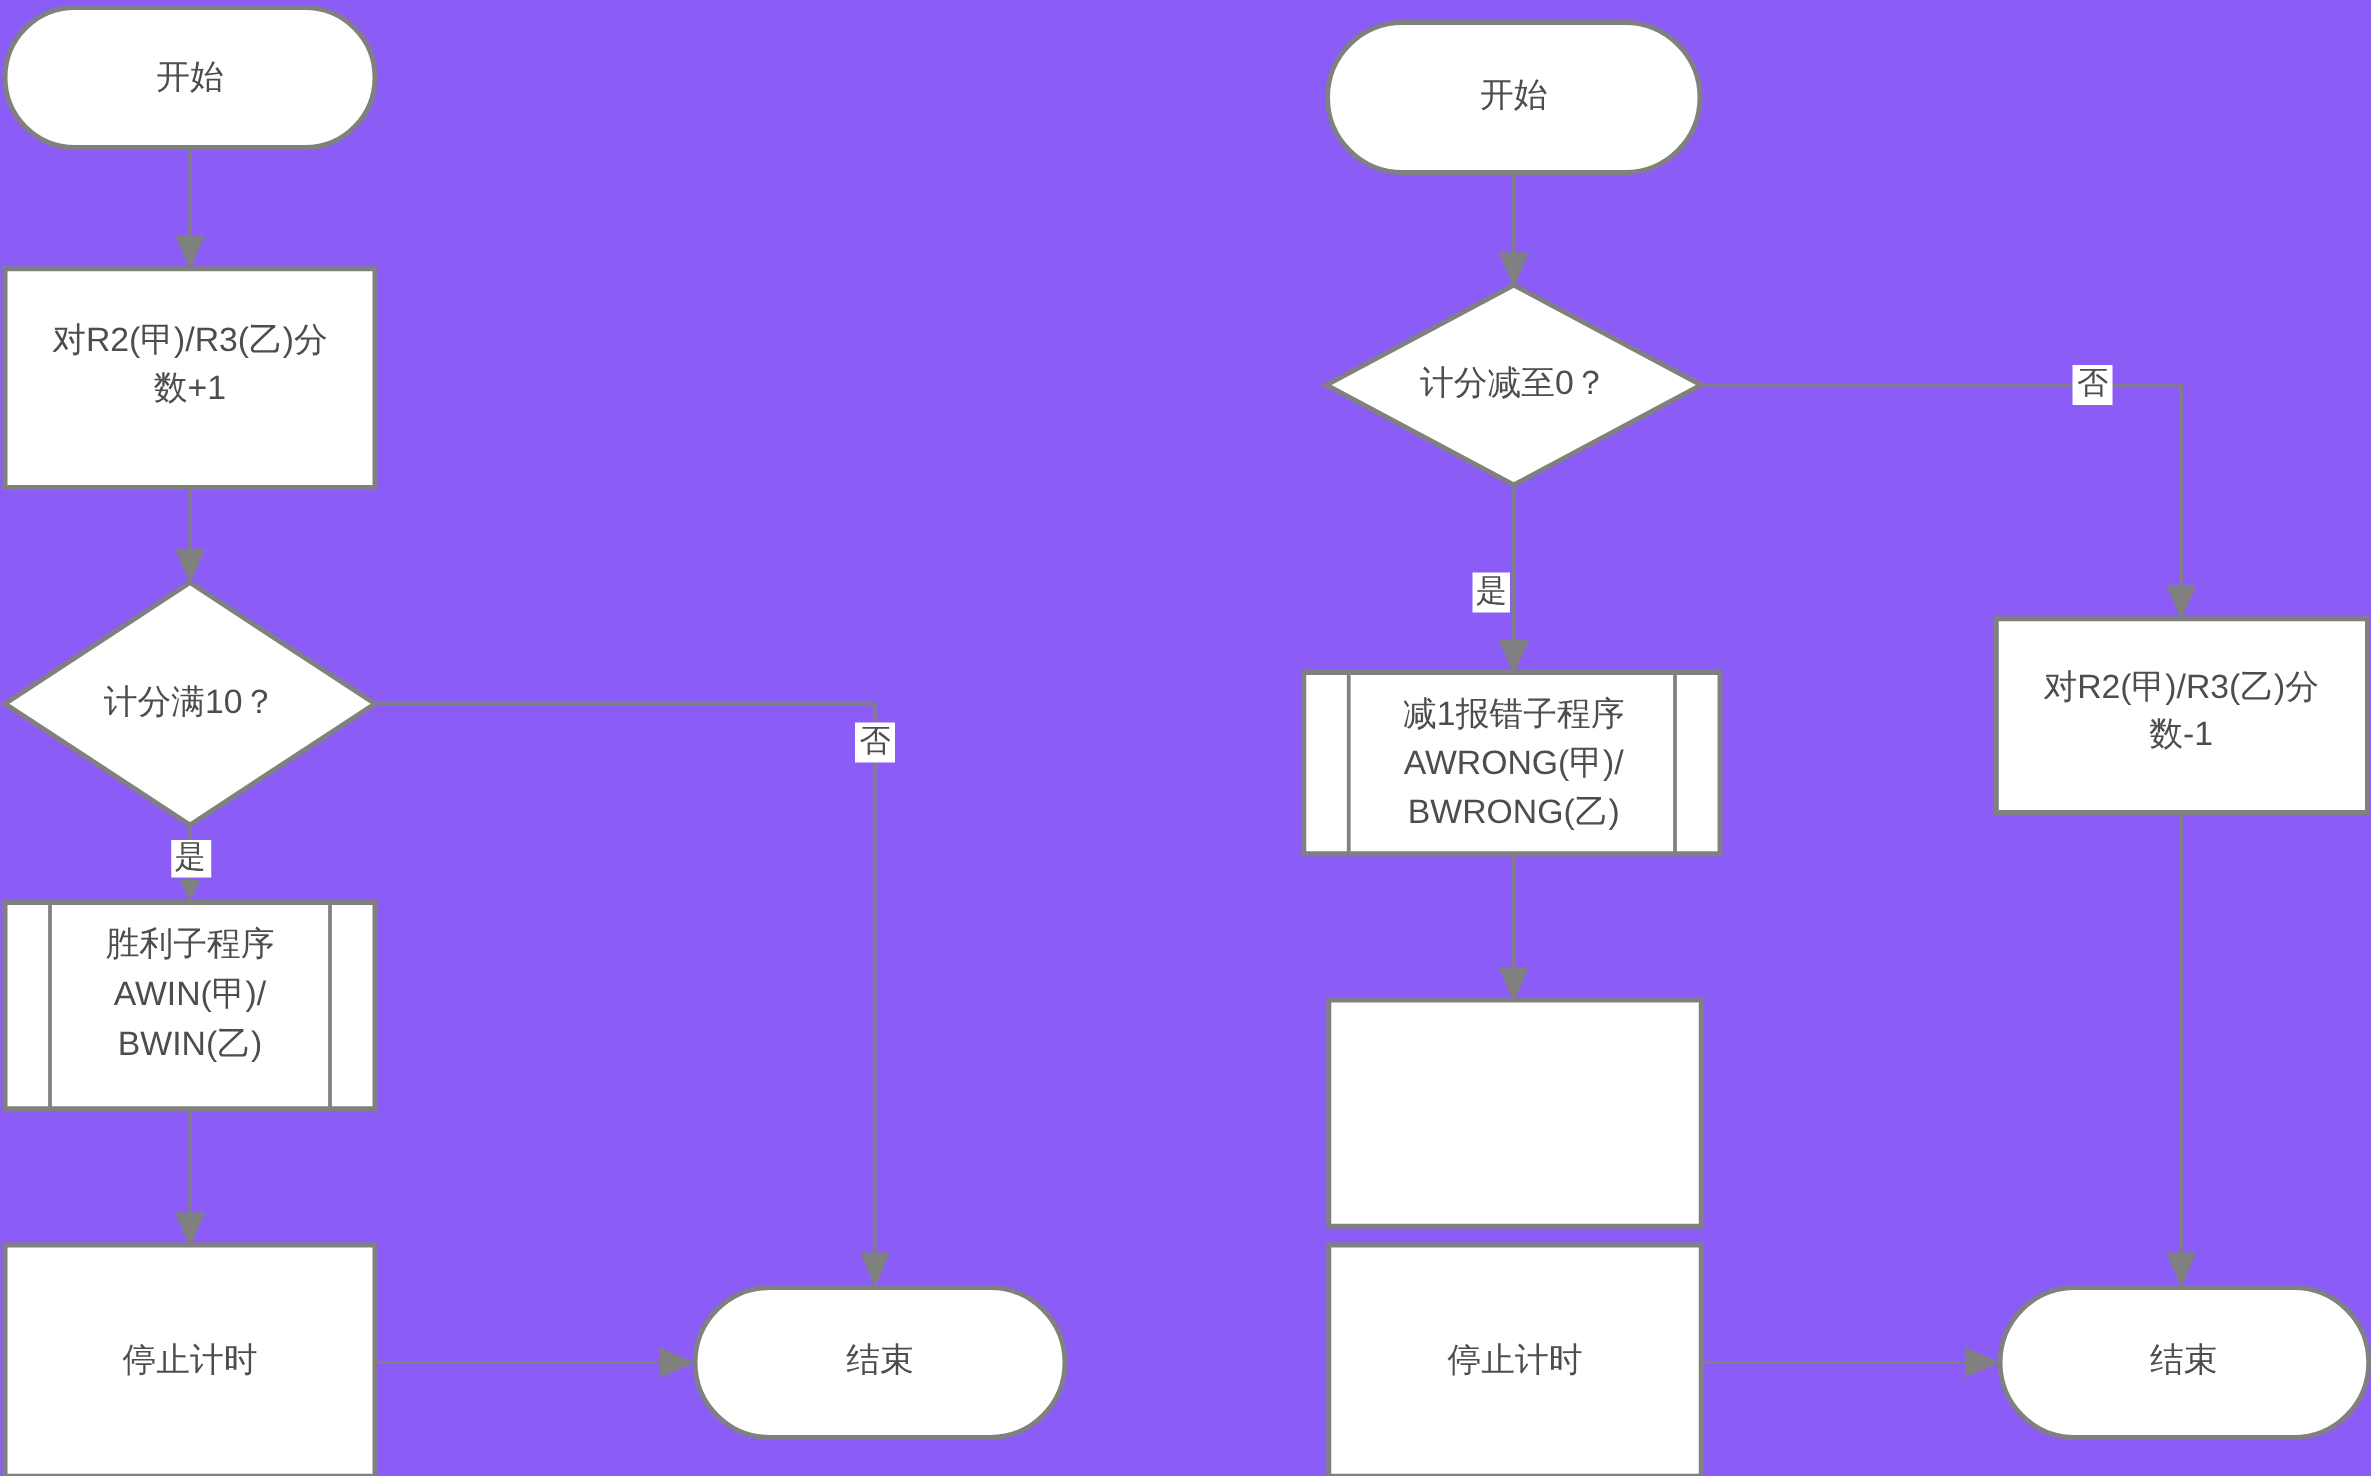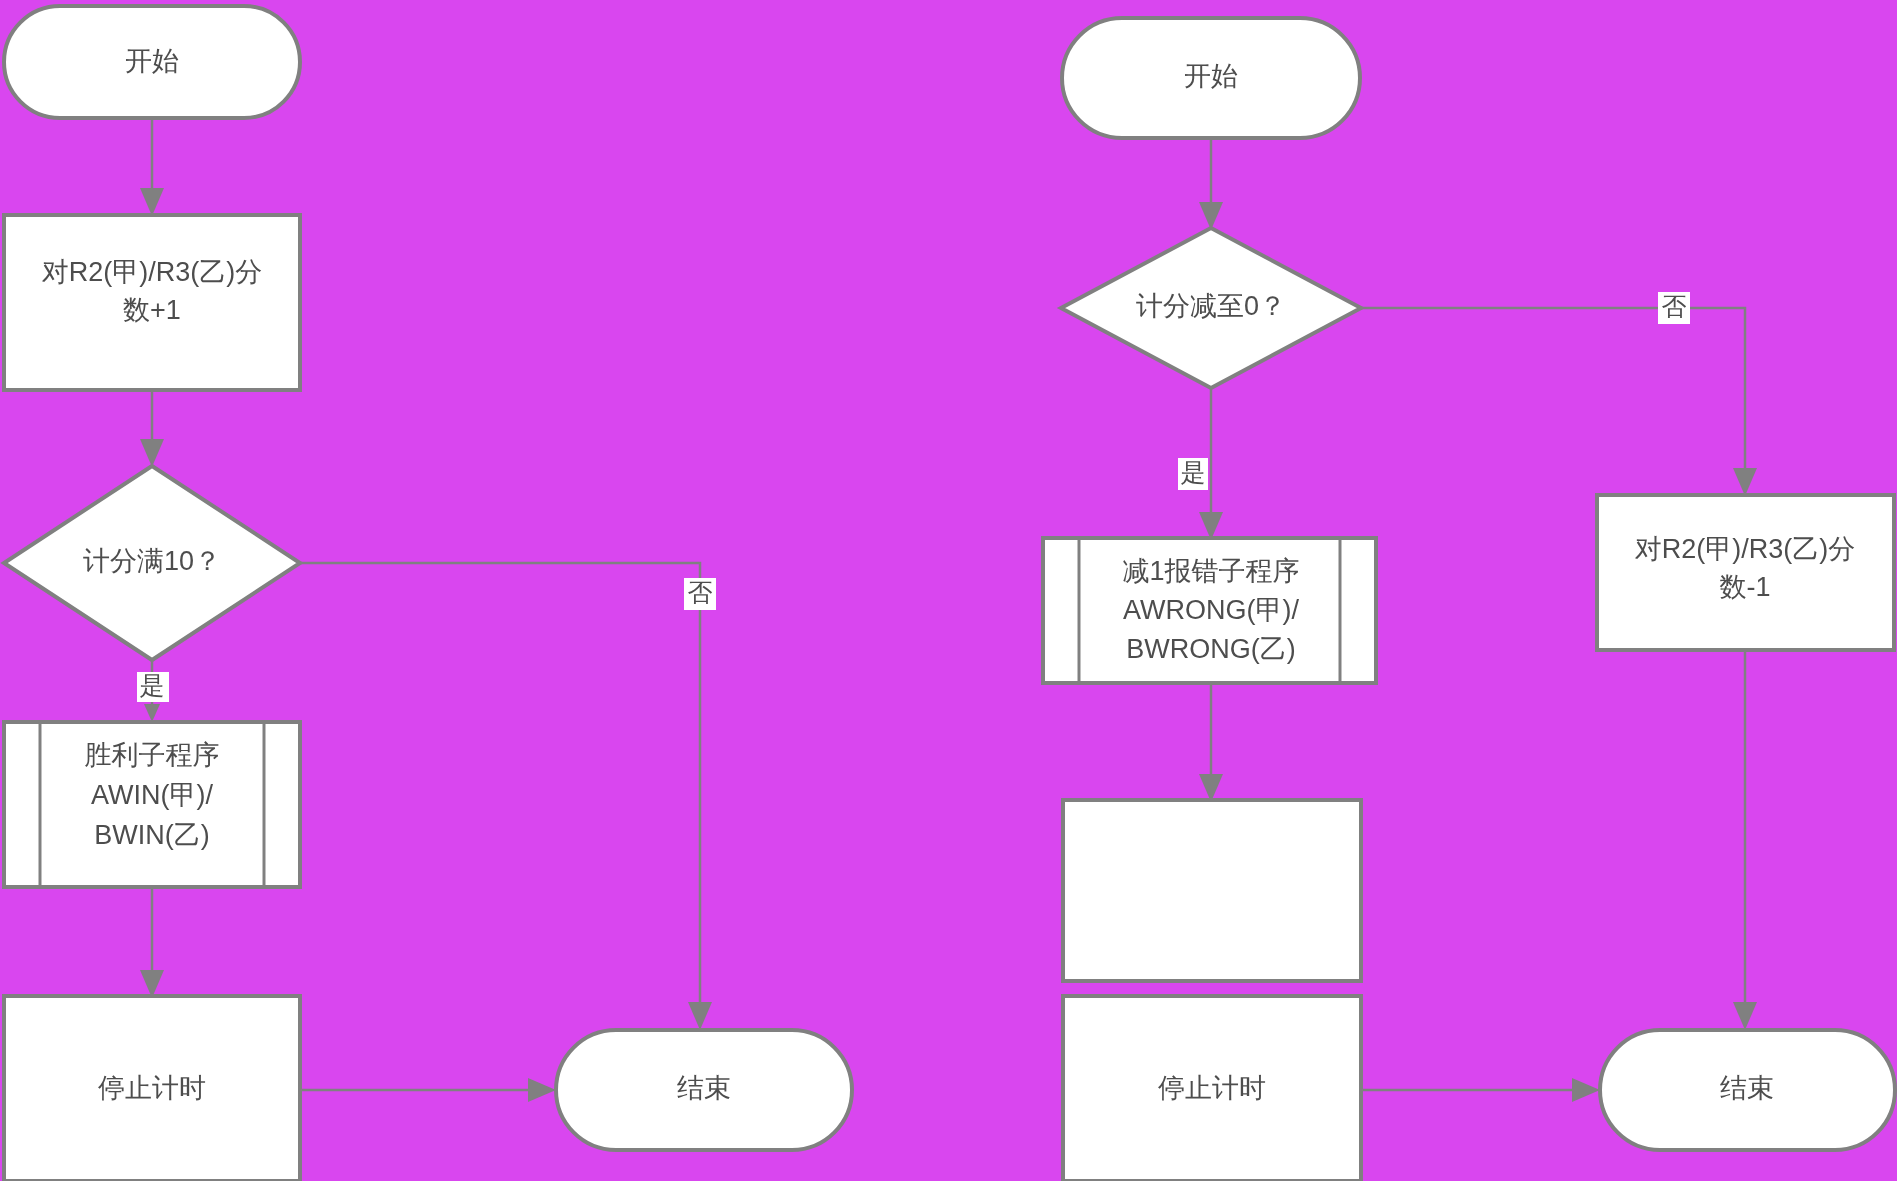--- a/index.html
+++ b/index.html
@@ -10,21 +10,21 @@
   body {
     width: 1897px;
     height: 1181px;
     font-family: "Liberation Sans", "DejaVu Sans", sans-serif;
     overflow: hidden;
   }
   #canvas {
     position: relative;
     width: 1897px;
     height: 1181px;
-    background: #d946ef;
+    background: #8b5cf6;
   }
   svg.flow {
     position: absolute;
     top: 0;
     left: 0;
     width: 1897px;
     height: 1181px;
   }
   .shape-stroke {
     fill: #ffffff;

